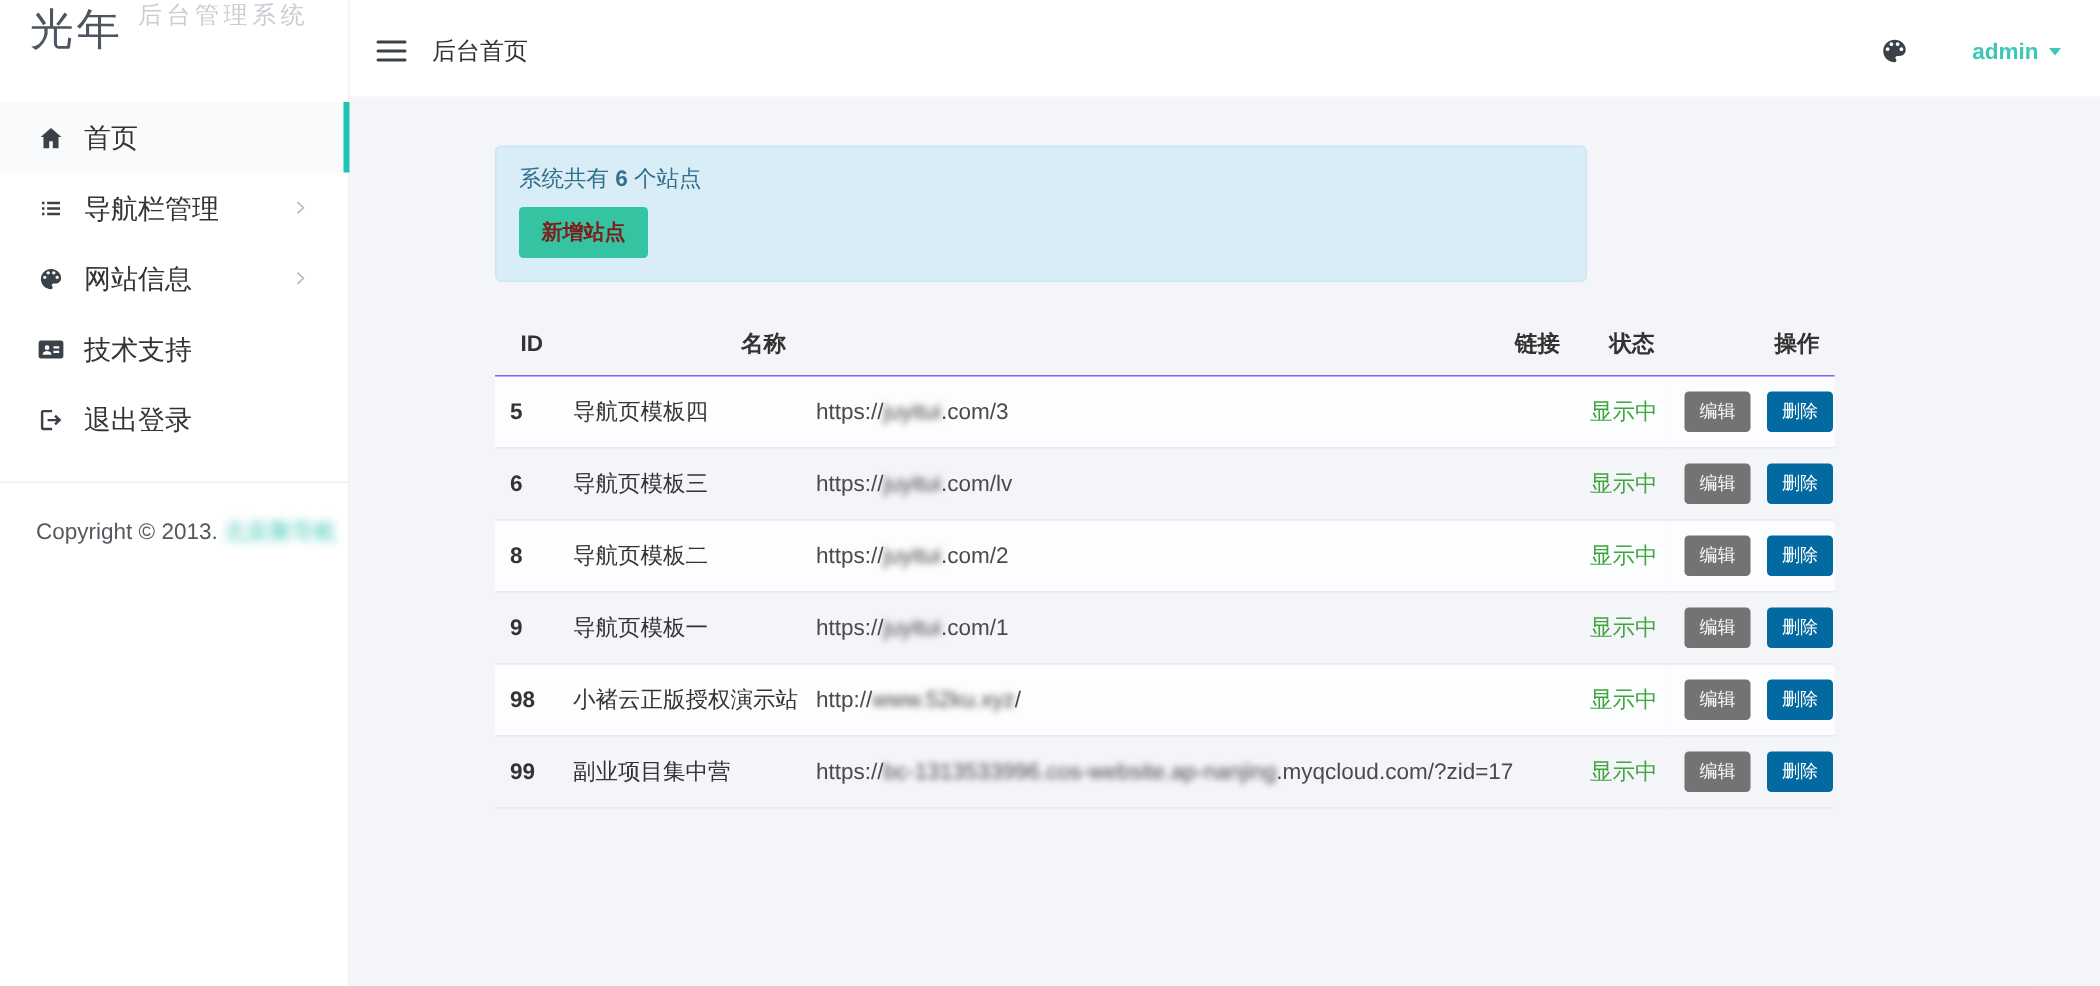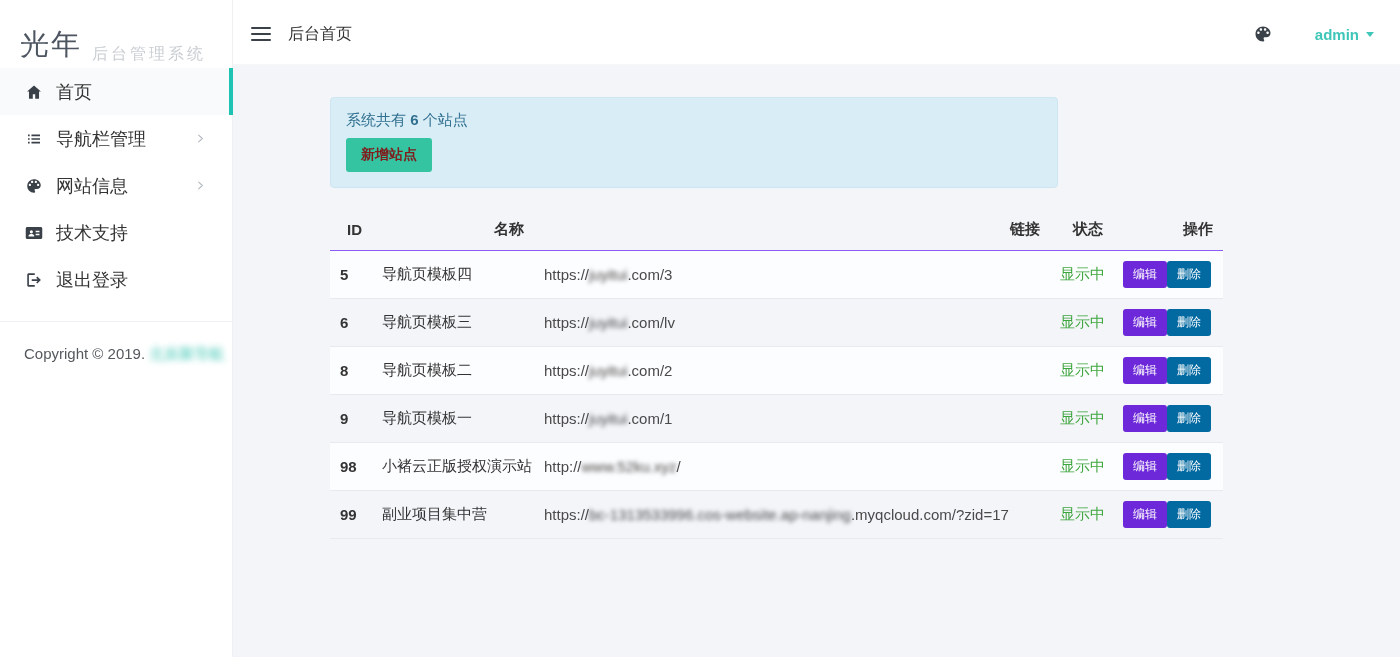--- a/index.html
+++ b/index.html
@@ -9,21 +9,21 @@
     background: #ffffff;
     color: #333;
     position: relative;
   }
 
   
   .sidebar {
     position: absolute; left: 0; top: 0; bottom: 0; width: 233px;
     background: #fff; border-right: 1px solid #eef0f2; z-index: 2;
   }
-  .logo-area { height: 65px; display: flex; align-items: flex-end; padding-left: 20px; }
+  .logo-area { height: 65px; display: flex; align-items: flex-start; padding-left: 20px; }
   .logo-main { font-size: 29px; color: #4c5560; font-weight: 400; letter-spacing: 2px; font-family: "Liberation Serif", serif; }
   .logo-sub  { font-size: 16px; color: #caced3; margin-left: 10px; letter-spacing: 3px; }
 
   .menu { margin-top: 3px; }
   .menu-item {
     height: 47px; display: flex; align-items: center; padding-left: 25px;
     position: relative; cursor: pointer; background: transparent;
   }
   .menu-item.active { background: #f8fafb; }
   .menu-item.active::after {
@@ -91,21 +91,21 @@
   }
   .site-table tr.striped { background: #fcfdfe; }
   td.cell-id { font-weight: bold; }
   td.cell-link { color: #4a4a4a; }
   .blur-seg { filter: blur(2px); }
   .status-text { color: #3fa63f; }
   .btn-edit, .btn-del {
     display: inline-block; border: none; border-radius: 3px; color: #fff;
     font-size: 12px; padding: 5px 10px; cursor: pointer; font-family: inherit;
   }
-  .btn-edit { background: #6d28d9; margin-right: 0; }
+  .btn-edit { background: #737373; margin-right: 11px; }
   .btn-del  { background: #0369a1; }
 </style>
 </head>
 <body>
 
 <aside class="sidebar">
   <div class="logo-area">
     <span class="logo-main">光年</span>
     <span class="logo-sub">后台管理系统</span>
   </div>
@@ -163,21 +163,21 @@
             <path d="M5 3h8v2.2H5.2v13.6H13V21H5c-1.1 0-2-.9-2-2V5c0-1.1.9-2 2-2zm11.4 4.4L14.9 9l2 2H9v2.2h7.9l-2 2 1.5 1.5L21.2 12z"></path>
           </svg>
       </span>
       <span class="menu-label">退出登录</span>
     </div>
   </nav>
 
   <div class="sidebar-divider"></div>
 
   <div class="copyright">
-    <span>Copyright © 2019. </span><span class="brand">北辰聚导航</span>
+    <span>Copyright © 2013. </span><span class="brand">北辰聚导航</span>
   </div>
 </aside>
 
 <header class="topbar">
   <div class="hamburger">
     <span></span>
       <span></span>
       <span></span>
   </div>
   <div class="topbar-title">后台首页</div>

